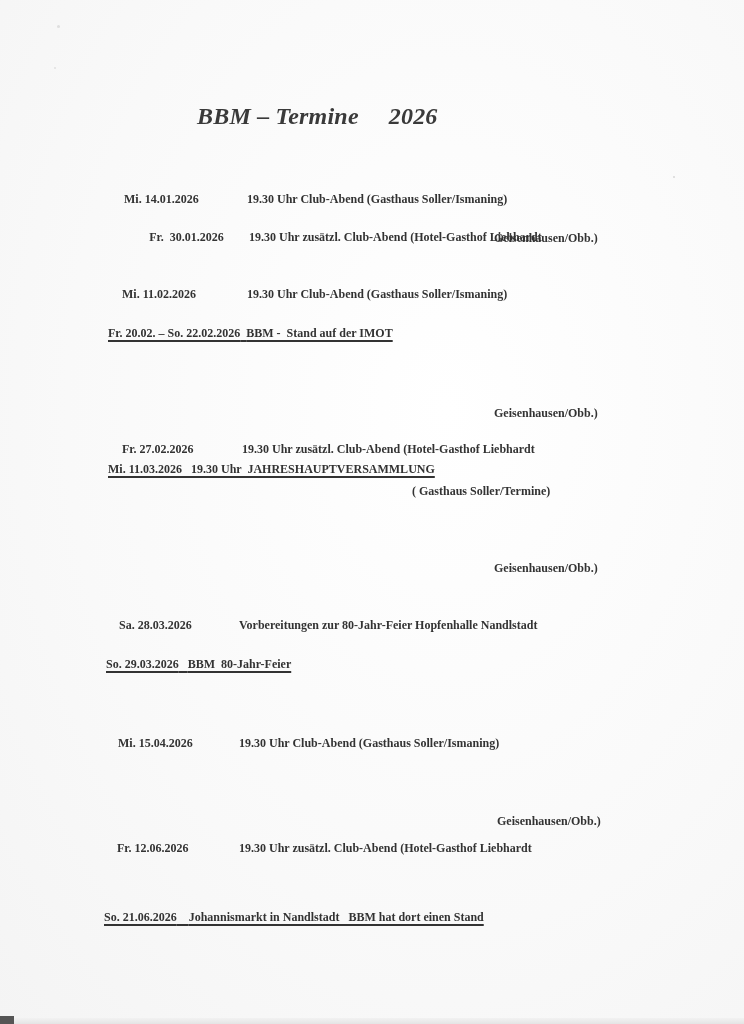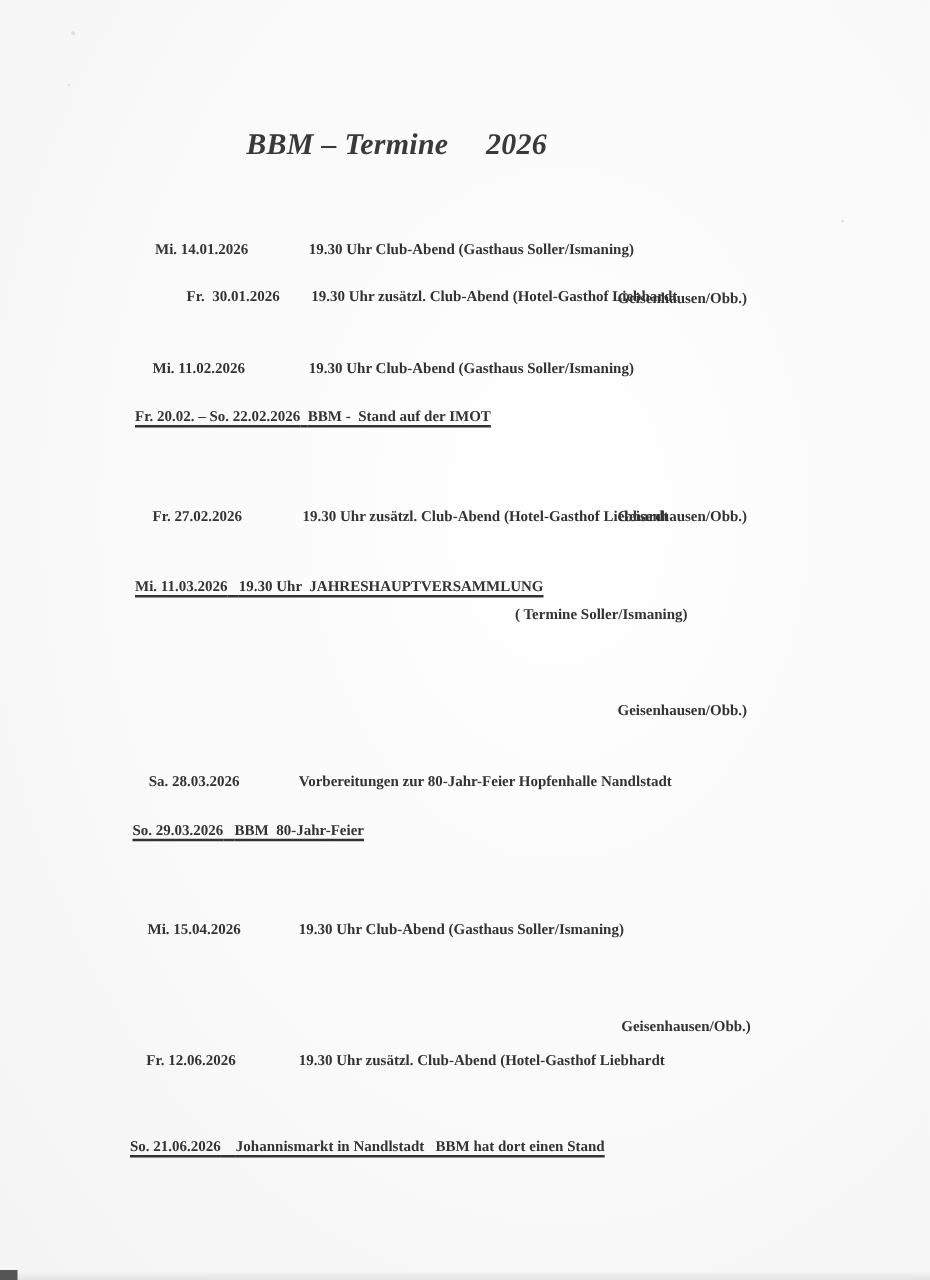--- a/index.html
+++ b/index.html
@@ -92,26 +92,26 @@
   </div>
   <div class="line" style="left:494px; top:228px;">Geisenhausen/Obb.)</div>
 
   <div class="line" style="left:110px; top:264px;">
     <span class="col-date" style="width:125px;">Mi. 11.02.2026</span><span>19.30 Uhr Club-Abend (Gasthaus Soller/Ismaning)</span>
   </div>
 
   <div class="line u" style="left:108px; top:323px;"><span>Fr. 20.02. – So. 22.02.2026</span><span>  </span><span>BBM -  Stand auf der IMOT</span></div>
 
   <div class="line" style="left:110px; top:383px;">
-    <span class="col-date" style="width:120px;">Fr. 27.02.2026</span><span>19.30 Uhr zusätzl. Club-Abend (Hotel-Gasthof Liebhardt</span>
+    <span class="col-date" style="width:120px;margin-top:36px;">Fr. 27.02.2026</span><span>19.30 Uhr zusätzl. Club-Abend (Hotel-Gasthof Liebhardt</span>
   </div>
   <div class="line" style="left:494px; top:403px;">Geisenhausen/Obb.)</div>
 
   <div class="line u" style="left:108px; top:459px;"><span>Mi. 11.03.2026</span><span>   </span><span>19.30 Uhr  JAHRESHAUPTVERSAMMLUNG</span></div>
-  <div class="line" style="left:412px; top:481px;">( Termine Soller/Ismaning)</div>
+  <div class="line" style="left:412px; top:481px;">( Gasthaus Soller/Termine)</div>
 
   <div class="line" style="left:494px; top:558px;">Geisenhausen/Obb.)</div>
 
   <div class="line" style="left:107px; top:595px;">
     <span class="col-date" style="width:120px;">Sa. 28.03.2026</span><span>Vorbereitungen zur 80-Jahr-Feier Hopfenhalle Nandlstadt</span>
   </div>
 
   <div class="line u" style="left:106px; top:654px;"><span>So. 29.03.2026</span><span>   </span><span>BBM  80-Jahr-Feier</span></div>
 
   <div class="line" style="left:106px; top:713px;">

